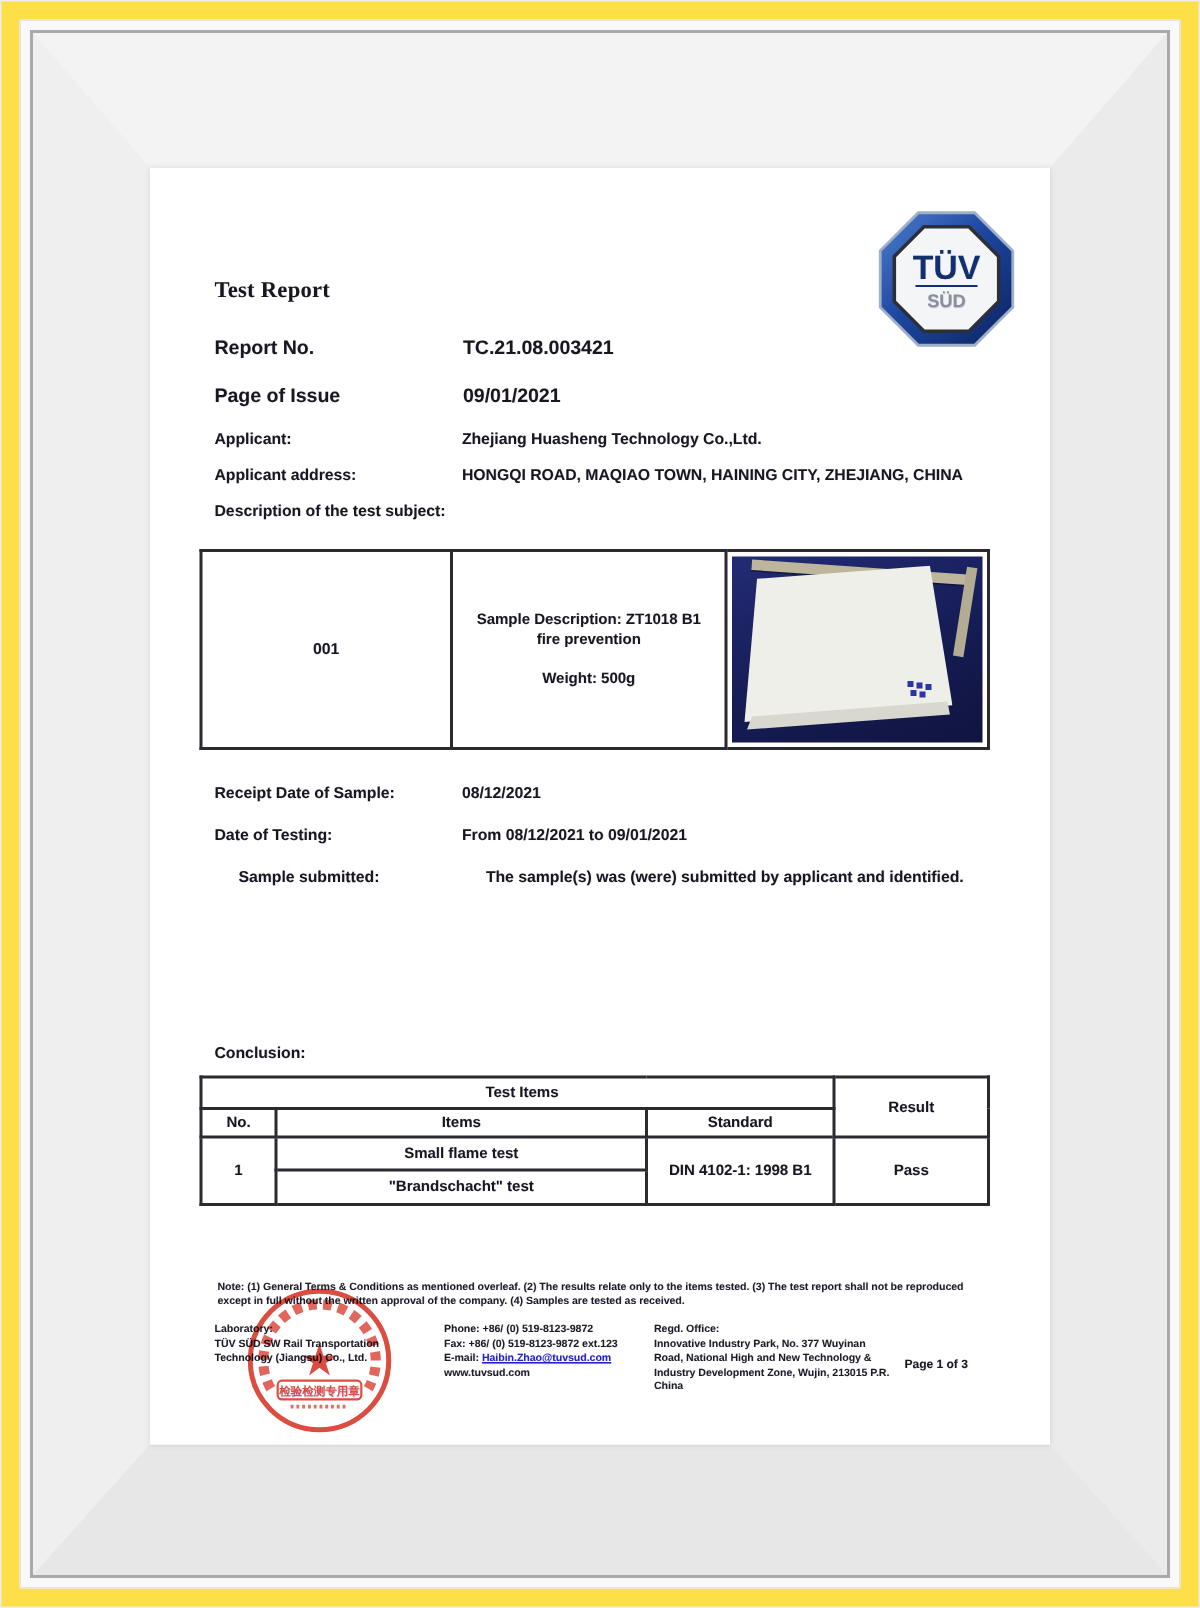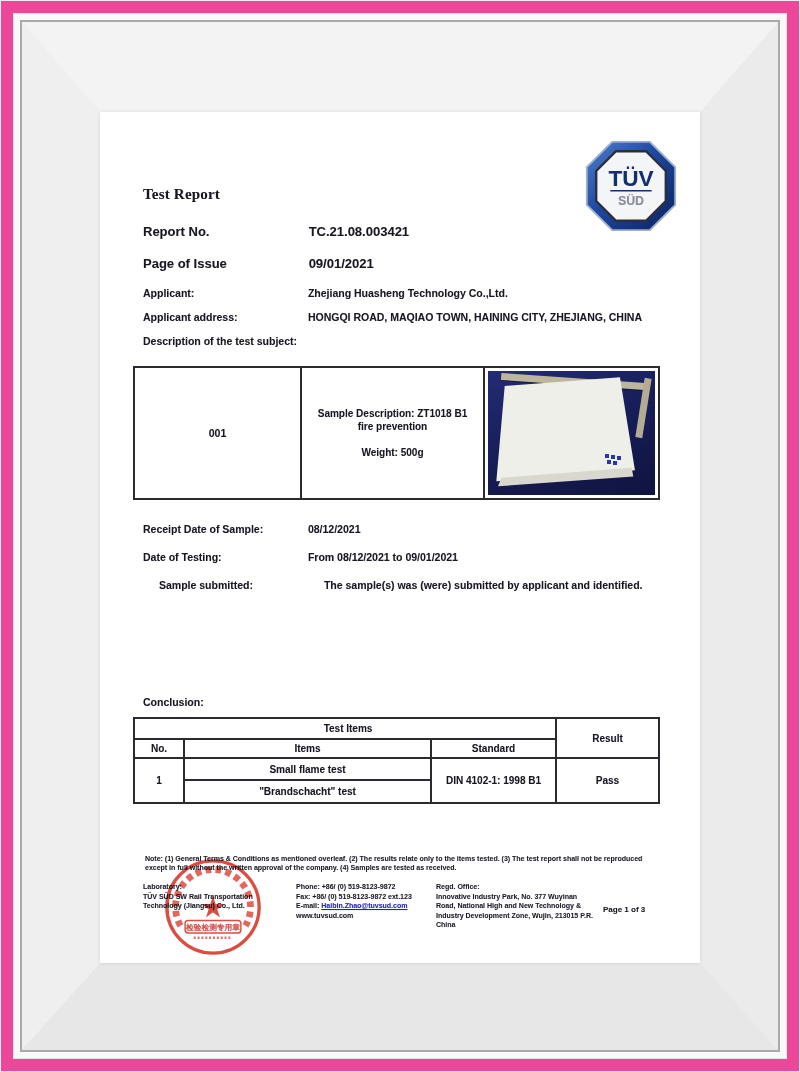--- a/index.html
+++ b/index.html
@@ -1,17 +1,17 @@
 <!DOCTYPE html>
 <html><head>
 <meta charset="utf-8">
 <style>
   html,body{margin:0;padding:0;background:#ffffff;}
   .canvas{
-    position:relative;width:800px;height:1072px;background:#ec4899;
+    position:relative;width:800px;height:1072px;background:#fde047;
     font-family:"Liberation Sans",sans-serif;overflow:hidden;
     box-shadow:inset 0 0 0 1px #ececec;
   }
   
   .frame-lip{position:absolute;inset:13px;border:1px solid #e4e4e4;background:#f9f9f9;}
   .mat{
     position:absolute;inset:22px;
     border-style:solid;border-width:90px 78px 87px 78px;
     border-color:#f3f3f3 #ebebeb #e7e7e7 #efefef;
     box-shadow:0 0 0 2px #a9a9a9;

